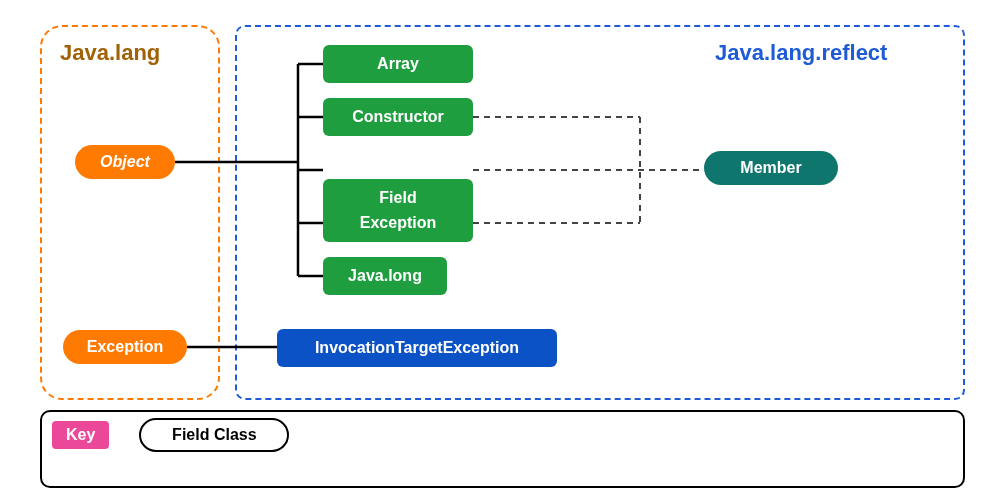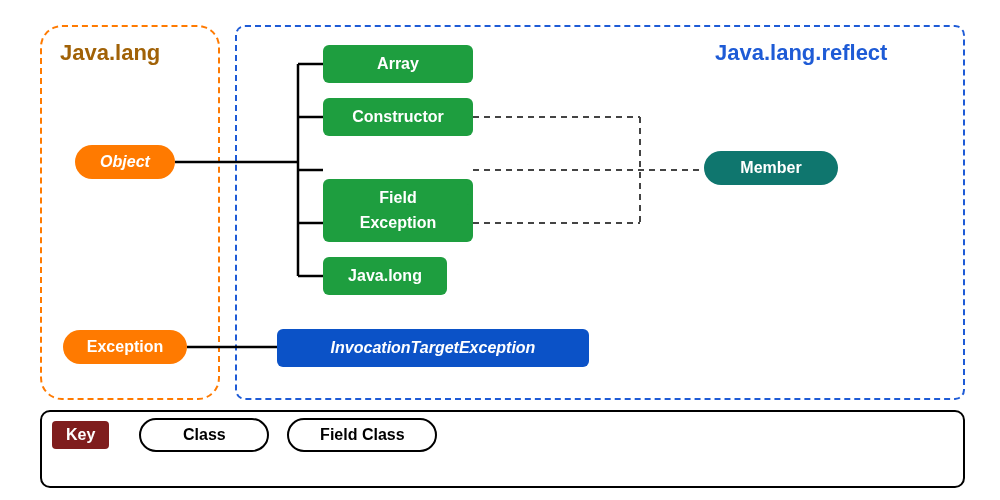--- a/index.html
+++ b/index.html
@@ -114,21 +114,21 @@
     display: flex;
     align-items: center;
     margin-bottom: 4px;
   }
   .legend-row2 {
     display: flex;
     align-items: center;
     margin-left: 108px;
   }
   .key-chip {
-    background: #7f1d1d;
+    background: #ec4899;
     color: #fff;
     font-weight: 700;
     font-size: 16px;
     border-radius: 4px;
     padding: 5px 14px;
     margin-right: 30px;
   }
   
   svg.connectors {
     position: absolute;
@@ -152,21 +152,21 @@
 
   <div class="pill pill-orange" style="left:55px; top:125px; width:100px;font-style:italic;">Object</div>
   <div class="pill pill-orange" style="left:43px; top:310px; width:124px;">Exception</div>
 
   <div class="rect rect-green" style="left:303px; top:25px; width:150px;">Array</div>
   <div class="rect rect-green" style="left:303px; top:78px; width:150px;text-align:right;">Constructor</div>
   <div class="rect rect-green" style="left:303px; top:131px; width:150px;margin-top:28px;">Field</div>
   <div class="rect rect-green" style="left:303px; top:184px; width:150px;">Exception</div>
   <div class="rect rect-green" style="left:303px; top:237px; width:124px;">Java.long</div>
 
-  <div class="rect rect-blue" style="left:257px; top:309px; width:312px;font-style:italic;">InvocationTargetException</div>
+  <div class="rect rect-blue" style="left:257px; top:309px; width:280px;">InvocationTargetException</div>
 
   <div class="pill pill-purple" style="left:684px; top:131px; width:134px;">Member</div>
 
   <svg class="connectors">
 
     <line x1="155" y1="142" x2="278" y2="142" stroke="#000" stroke-width="2.5"></line>
 
     <line x1="278" y1="44" x2="278" y2="256" stroke="#000" stroke-width="2.5"></line>
 
     <line x1="278" y1="44" x2="303" y2="44" stroke="#000" stroke-width="2.5"></line>
@@ -179,18 +179,17 @@
 
     <line x1="453" y1="97" x2="620" y2="97" stroke="#444" stroke-width="2" stroke-dasharray="6,5"></line>
     <line x1="453" y1="150" x2="684" y2="150" stroke="#444" stroke-width="2" stroke-dasharray="6,5"></line>
     <line x1="453" y1="203" x2="620" y2="203" stroke="#444" stroke-width="2" stroke-dasharray="6,5"></line>
     <line x1="620" y1="97" x2="620" y2="203" stroke="#444" stroke-width="2" stroke-dasharray="6,5"></line>
   </svg>
 
   <div class="legend-box">
     <div class="legend-row1">
       <span class="key-chip">Key</span>
-      <span class="legend-pill legend-outline" style="min-width:130px;">Class</span>
       <span class="legend-pill legend-outline" style="min-width:150px;">Field Class</span>
     </div>
   </div>
 
 </div>
 
 </body></html>

